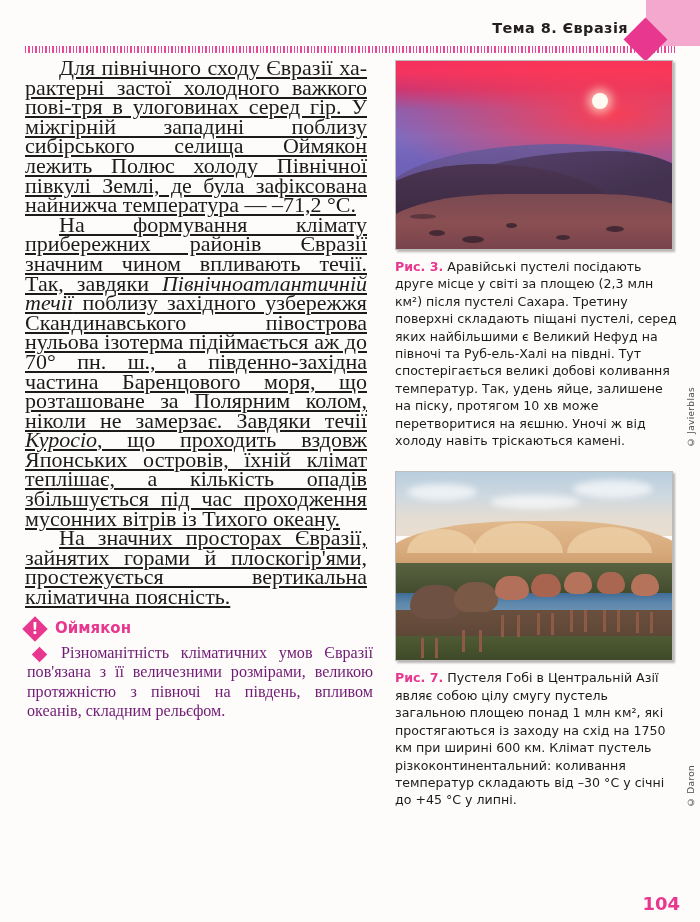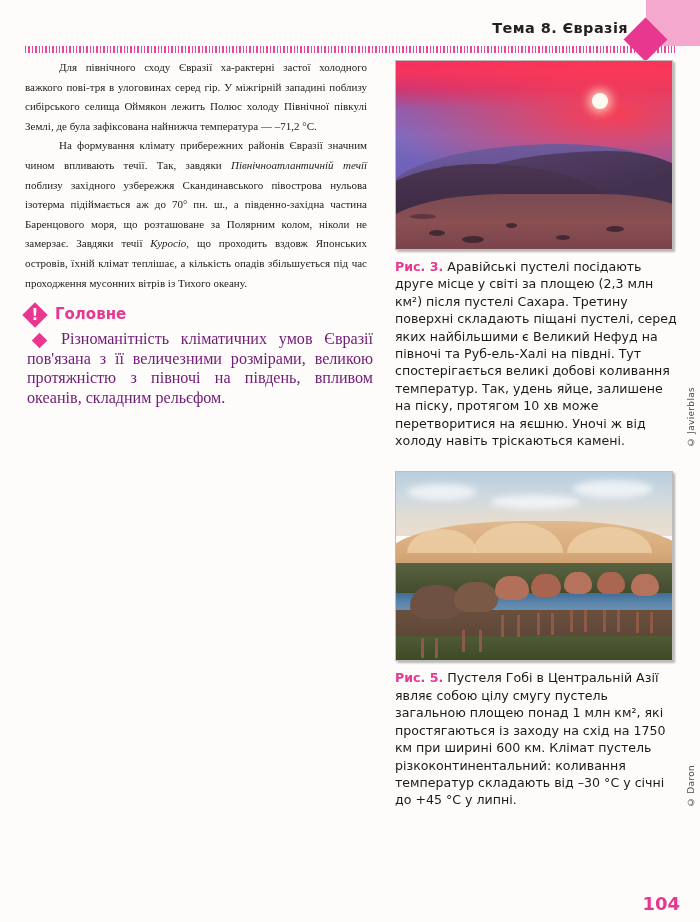--- a/index.html
+++ b/index.html
@@ -65,27 +65,28 @@
   }
   #right-col {
     position: absolute;
     left: 395px; top: 60px;
     width: 285px;
   }
 
   
   .body-para {
     font-family: "Liberation Serif", serif;
-    font-size: 11px;
+    font-size: 22px;
     line-height: 19.6px;
     color: #1b1b1b;
     text-align: justify;
     text-indent: 34px;
     margin: 0 8px 0 0;
     hyphens: manual;
+    text-decoration: underline;
     -webkit-hyphens: manual;
   }
   .body-para i { font-style: italic; }
 
   
   #main-section {
     margin-top: 11px;
   }
   #main-heading-row {
     position: relative;
@@ -304,26 +305,27 @@
   <div id="header-title">Тема 8. Євразія</div>
   <div id="header-rule"></div>
 </div>
 
 <div id="left-col">
 
   <p class="body-para">Для&nbsp;північного&nbsp;сходу&nbsp;Євразії&nbsp;ха-рактерні застої холодного важкого пові-тря в улоговинах серед гір. У міжгірній западині поблизу сибірського селища Оймякон лежить Полюс холоду Північної півкулі Землі, де була зафіксована найнижча температура — –71,2&nbsp;°С.</p>
 
   <p class="body-para">На формування клімату прибережних районів Євразії значним чином впливають течії. Так, завдяки <i>Північноатлантичній течії</i> поблизу західного узбережжя Скандинавського півострова нульова ізотерма підіймається аж до 70° пн. ш., а південно-західна частина Баренцового моря, що розташоване за Полярним колом, ніколи не замерзає. Завдяки течії <i>Куросіо</i>, що проходить вздовж Японських островів, їхній клімат теплішає, а кількість опадів збільшується під час проходження мусонних вітрів із Тихого океану.</p>
 
+  <p class="body-para">На значних просторах Євразії, зайнятих горами й плоскогір'ями, простежується вертикальна кліматична поясність.</p>
 
   <div id="main-section">
     <div id="main-heading-row">
       <div id="excl-diamond"></div>
       <div id="excl-glyph">!</div>
-      <div id="main-heading-label">Головне</div>
+      <div id="main-heading-label">Оймякон</div>
     </div>
 
     <p class="bullet-para"><span class="bullet-diamond"></span>Різноманітність кліматичних умов Євразії пов'язана з її величезними розмірами, великою протяжністю з півночі на південь, впливом океанів, складним рельєфом.</p>
 
 
   </div>
 </div>
 
 <div id="right-col">
 
@@ -377,17 +379,17 @@
       <div class="camel camel-leg" style="left:63%;top:73%;height:22px;"></div>
       <div class="camel camel-leg" style="left:68%;top:73%;height:22px;"></div>
       <div class="camel camel-body" style="left:73%;top:53%;width:28px;height:22px;background:#a96751;"></div>
       <div class="camel camel-leg" style="left:75%;top:73%;height:22px;"></div>
       <div class="camel camel-leg" style="left:80%;top:73%;height:22px;"></div>
       <div class="camel camel-body" style="left:85%;top:54%;width:28px;height:22px;background:#b5735b;"></div>
       <div class="camel camel-leg" style="left:87%;top:74%;height:21px;"></div>
       <div class="camel camel-leg" style="left:92%;top:74%;height:21px;"></div>
     </div>
     <div class="credit">© Daron</div>
-    <div class="caption"><span class="fig-label">Рис. 5.</span> <span>Пустеля Гобі в Центральній Азії являє собою цілу смугу пустель загальною площею понад 1 млн км², які простягаються із заходу на схід на 1750 км при ширині 600 км. Клімат пустель різкоконтинентальний: коливання температур складають від –30 °С у січні до +45 °С у липні.</span></div>
+    <div class="caption"><span class="fig-label">Рис. 7.</span> <span>Пустеля Гобі в Центральній Азії являє собою цілу смугу пустель загальною площею понад 1 млн км², які простягаються із заходу на схід на 1750 км при ширині 600 км. Клімат пустель різкоконтинентальний: коливання температур складають від –30 °С у січні до +45 °С у липні.</span></div>
   </div>
 </div>
 
 <div id="page-number">104</div>
 
 </body></html>

